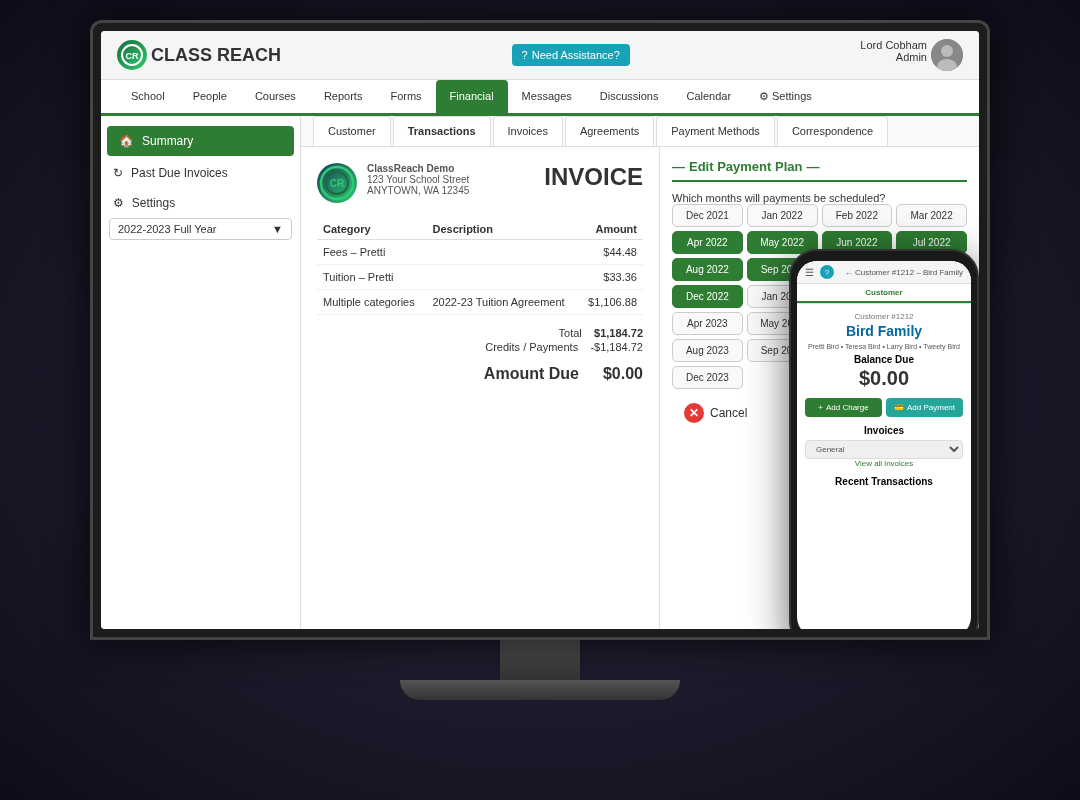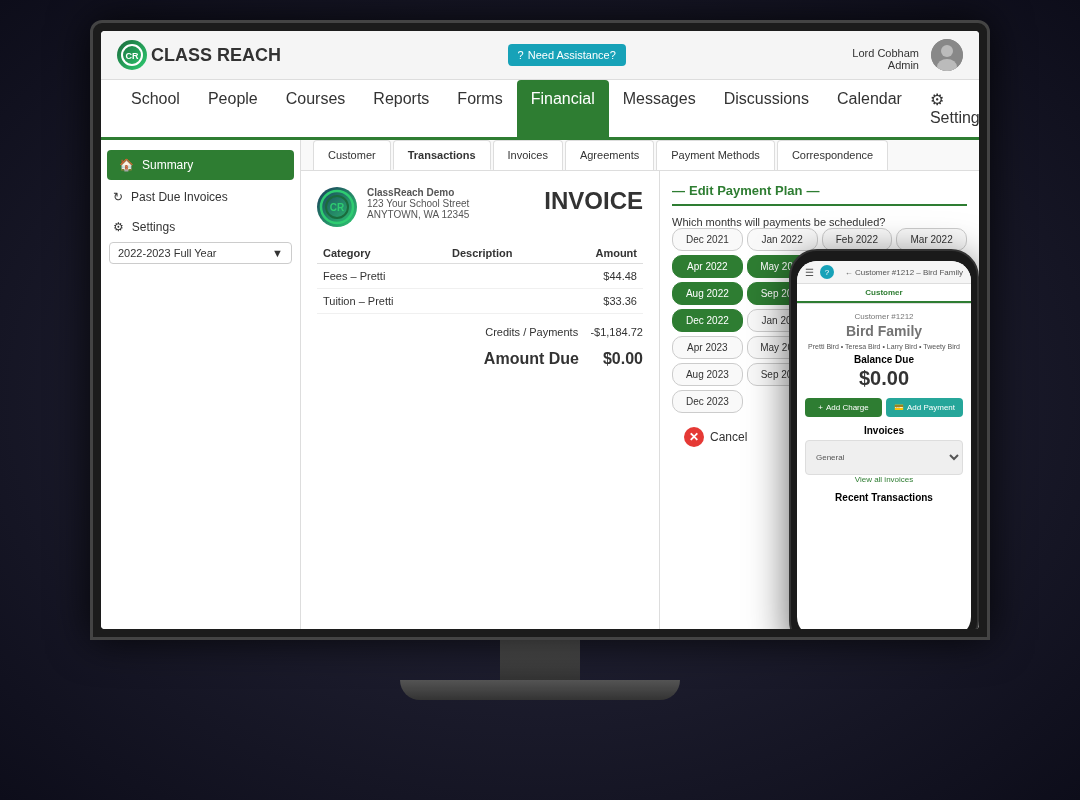--- a/index.html
+++ b/index.html
@@ -102,22 +102,22 @@
       border-radius: 4px;
       padding: 5px 10px;
       font-size: 11px;
       cursor: pointer;
       display: flex;
       align-items: center;
       gap: 4px;
     }
     .user-info {
       display: flex;
-      align-items: flex-end;
-      gap: 12px;
+      align-items: flex-start;
+      gap: 4px;
       font-size: 11px;
       text-align: right;
     }
     .user-avatar {
       width: 32px;
       height: 32px;
       border-radius: 50%;
       background: #888;
       overflow: hidden;
       display: flex;
@@ -129,21 +129,21 @@
 
     
     .nav {
       display: flex;
       background: white;
       border-bottom: 3px solid #2e7d32;
       padding: 0 16px;
     }
     .nav-item {
       padding: 10px 14px;
-      font-size: 16px;
+      font-size: 11px;
       cursor: pointer;
       color: #333;
       border-bottom: 3px solid transparent;
       margin-bottom: -3px;
     }
     .nav-item.active {
       background: #2e7d32;
       color: white;
       border-radius: 4px 4px 0 0;
     }
@@ -309,21 +309,21 @@
       display: grid;
       grid-template-columns: repeat(4, 1fr);
       gap: 4px;
       margin-bottom: 8px;
     }
     .month-btn {
       padding: 5px 4px;
       font-size: 10px;
       text-align: center;
       border: 1px solid #ccc;
-      border-radius: 10px;
+      border-radius: 5px;
       cursor: pointer;
       background: #f9f9f9;
       color: #333;
     }
     .month-btn.selected {
       background: #2e7d32;
       color: white;
       border-color: #2e7d32;
     }
 
@@ -407,21 +407,21 @@
       color: #555;
       border-bottom: 2px solid transparent;
     }
     .phone-tab.active {
       color: #2e7d32;
       border-bottom-color: #2e7d32;
       font-weight: bold;
     }
     .phone-body { padding: 8px; }
     .phone-customer-id { font-size: 8px; color: #777; }
-    .phone-customer-name { font-size: 14px; font-weight: bold; color: #737373; margin: 2px 0; }
+    .phone-customer-name { font-size: 14px; font-weight: bold; color: #0369a1; margin: 2px 0; }
     .phone-members { font-size: 7px; color: #555; text-align: center; margin: 4px 0; }
     .phone-balance-label { font-size: 10px; font-weight: bold; text-align: center; margin: 4px 0 2px; }
     .phone-balance { font-size: 20px; font-weight: bold; text-align: center; color: #333; }
     .phone-action-btns { display: flex; gap: 4px; margin: 8px 0; }
     .phone-action-btn {
       flex: 1;
       padding: 5px;
       border: none;
       border-radius: 4px;
       color: white;
@@ -432,21 +432,21 @@
       gap: 3px;
       cursor: pointer;
     }
     .phone-action-btn.green { background: #2e7d32; }
     .phone-action-btn.teal { background: #26a69a; }
     .phone-section-title { font-size: 10px; font-weight: bold; text-align: center; margin: 8px 0 4px; }
     .phone-select {
       width: 100%;
       border: 1px solid #ddd;
       border-radius: 4px;
-      padding: 11px 6px;
+      padding: 3px 6px;
       font-size: 8px;
       color: #555;
     }
     .phone-no-invoices { font-size: 8px; color: #888; text-align: center; padding: 8px; }
     .phone-view-all { font-size: 8px; color: #2e7d32; text-align: center; cursor: pointer; }
     .phone-recent-title { font-size: 10px; font-weight: bold; text-align: center; margin: 8px 0 2px; }
   </style>
 </head>
 <body>
 
@@ -570,24 +570,34 @@
                   <tr>
     <td>Fees – Pretti</td>
     <td></td>
     <td>$44.48</td>
   </tr>
                       <tr>
     <td>Tuition – Pretti</td>
     <td></td>
     <td>$33.36</td>
   </tr>
+                      <tr>
+    <td>Multiple categories</td>
+    <td>2022-23 Tuition Agreement</td>
+    <td>$1,106.88</td>
+  </tr>
                     </tbody>
                 </table>
 
                 <div class="invoice-totals">
+                  <div>
+                    <span>Total</span>
+                    &nbsp;&nbsp;
+                    <strong>$1,184.72</strong>
+                  </div>
                   <div>
                     <span>Credits / Payments</span>
                     &nbsp;&nbsp;
                     <span>-$1,184.72</span>
                   </div>
                 </div>
 
                 <div class="amount-due">
                   <span>Amount Due</span>
                   <strong>$0.00</strong>

